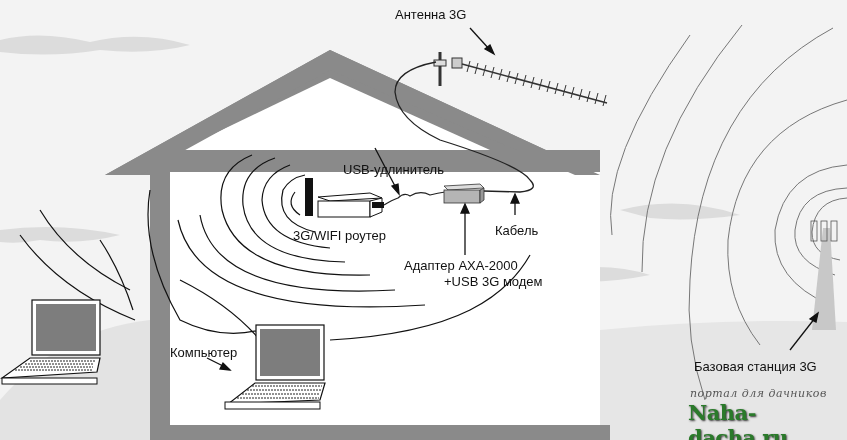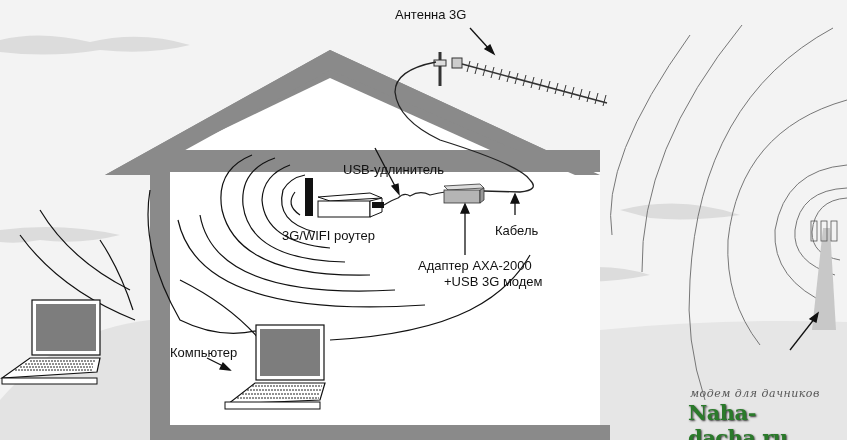--- a/index.html
+++ b/index.html
@@ -143,21 +143,22 @@
         <polygon points="515,194 511,203 519,203"></polygon>
     <line x1="207" y1="358" x2="225" y2="367"></line>
         <polygon points="230,370 220,369 223,363"></polygon>
     <line x1="790" y1="350" x2="815" y2="318"></line>
         <polygon points="818,313 810,319 816,322"></polygon>
   </g>
 </svg>
 
 <div class="lbl" style="left:395px; top:7px;">Антенна 3G</div>
 <div class="lbl" style="left:343px; top:128px;margin-top:34px;">USB-удлинитель</div>
-<div class="lbl" style="left:282px; top:228px;">3G/WIFI роутер</div>
+<div class="lbl" style="left:293px; top:228px;">3G/WIFI роутер</div>
 <div class="lbl" style="left:495px; top:223px;text-align:right;">Кабель</div>
-<div class="lbl" style="left:418px; top:258px;">Адаптер AXA-2000</div>
+<div class="lbl" style="left:404px; top:258px;">Адаптер AXA-2000</div>
 <div class="lbl" style="left:444px; top:274px;">+USB 3G модем</div>
 <div class="lbl" style="left:170px; top:345px;">Компьютер</div>
+<div class="lbl" style="left:694px; top:359px;">Базовая станция 3G</div>
 
-<div class="wm-small">модем для дачников</div>
+<div class="wm-small">портал для дачников</div>
 <div class="wm-big">Naha-dacha.ru</div>
 </div>
 
 </body></html>

